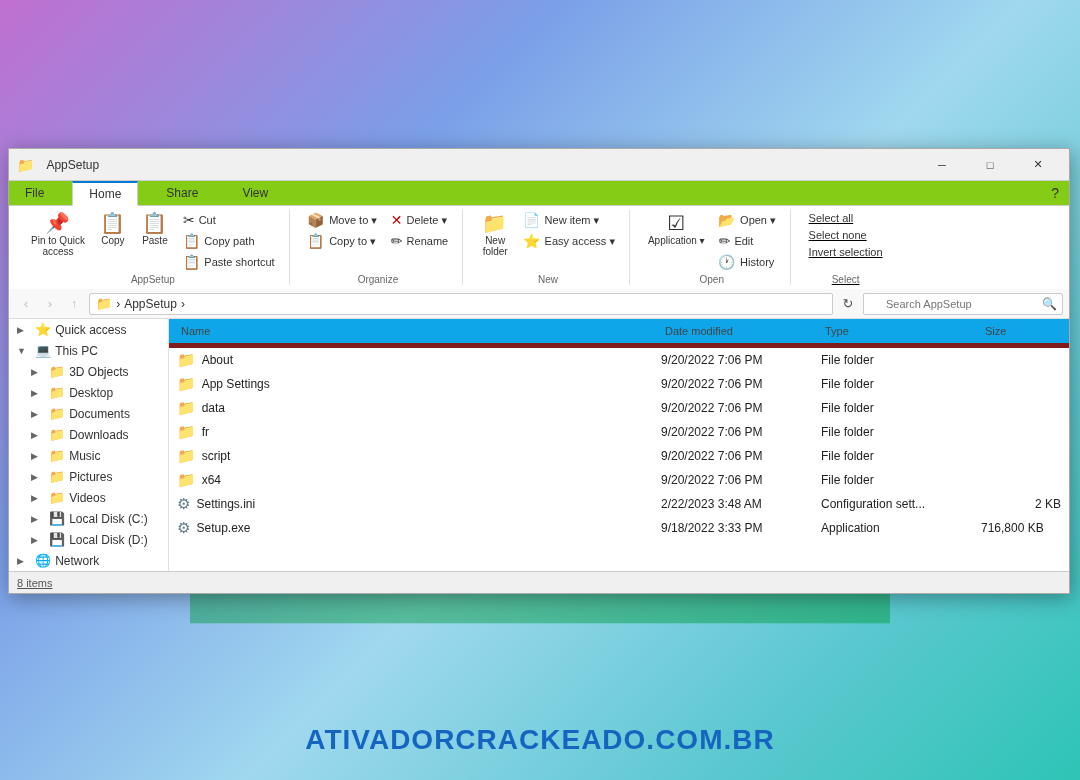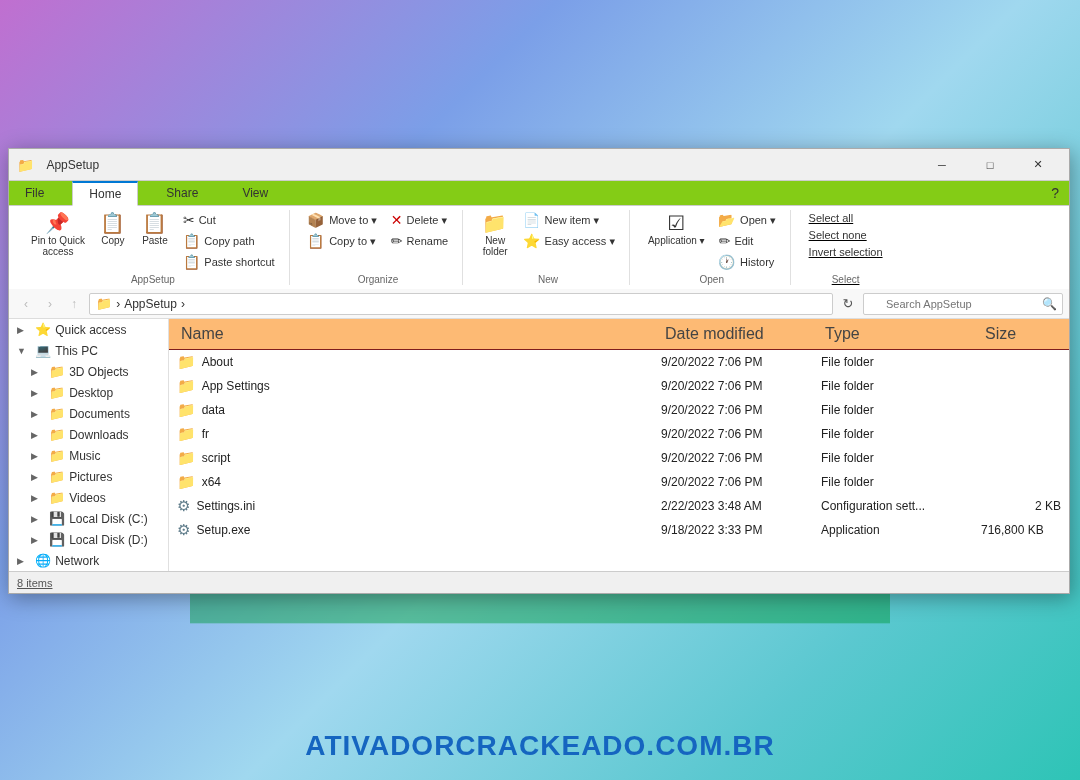--- a/index.html
+++ b/index.html
@@ -32,21 +32,21 @@
 
     .brazil-flag {
       width: 700px;
       height: 480px;
       position: relative;
     }
 
     
     .watermark {
       position: absolute;
-      bottom: 18px;
+      bottom: 24px;
       left: 0; right: 0;
       text-align: center;
       z-index: 100;
       font-size: 28px;
       font-weight: 900;
       color: #1565c0;
       letter-spacing: 1px;
     }
 
     
@@ -347,23 +347,23 @@
     .file-pane {
       flex: 1;
       overflow-y: auto;
       background: #fff;
     }
 
     .file-list-header {
       display: grid;
       grid-template-columns: 1fr 160px 160px 80px;
       padding: 4px 8px;
-      border-bottom: 1px solid #7f1d1d;
-      background: #fdba74;
-      font-size: 16px;
+      border-bottom: 5px solid #7f1d1d;
+      background: #0ea5e9;
+      font-size: 11px;
       color: #444;
       font-weight: 500;
       user-select: none;
     }
 
     .file-list-header span {
       padding: 2px 4px;
       cursor: pointer;
     }
 

